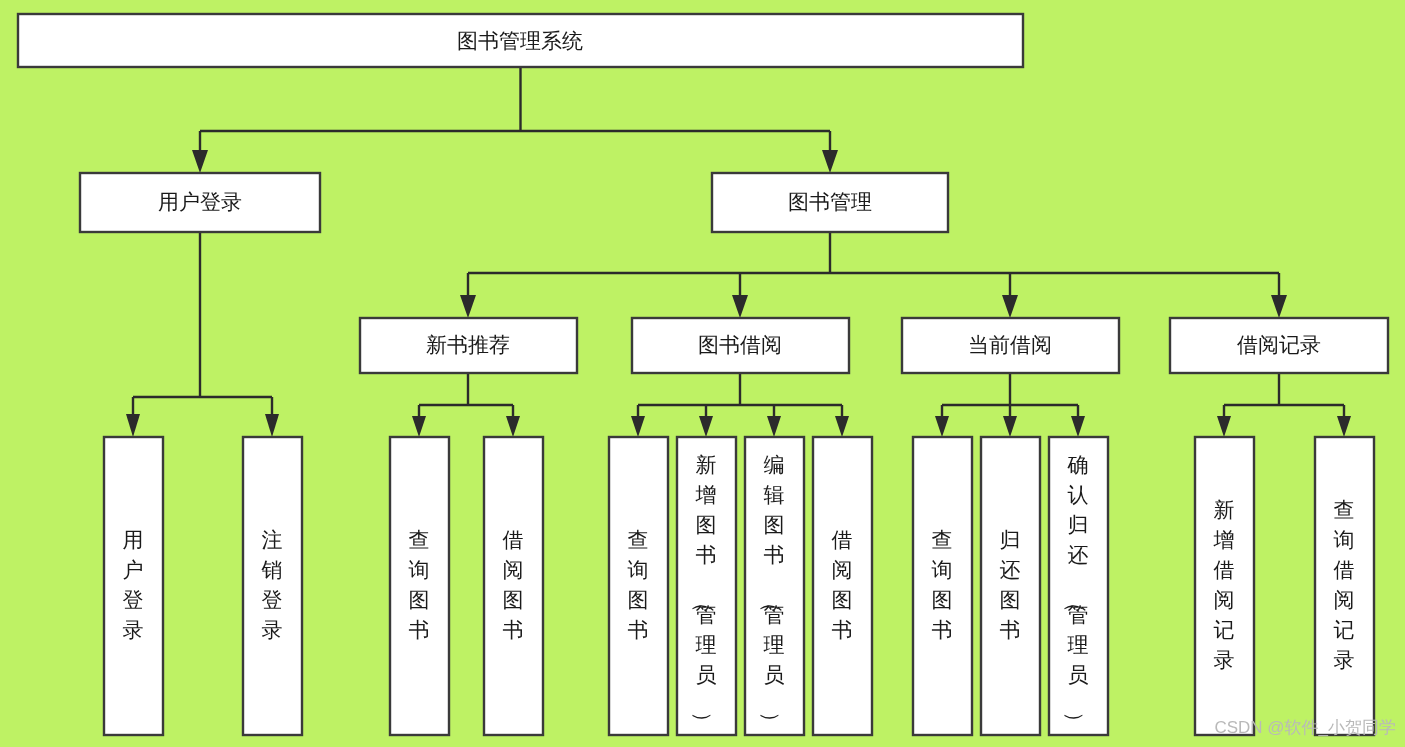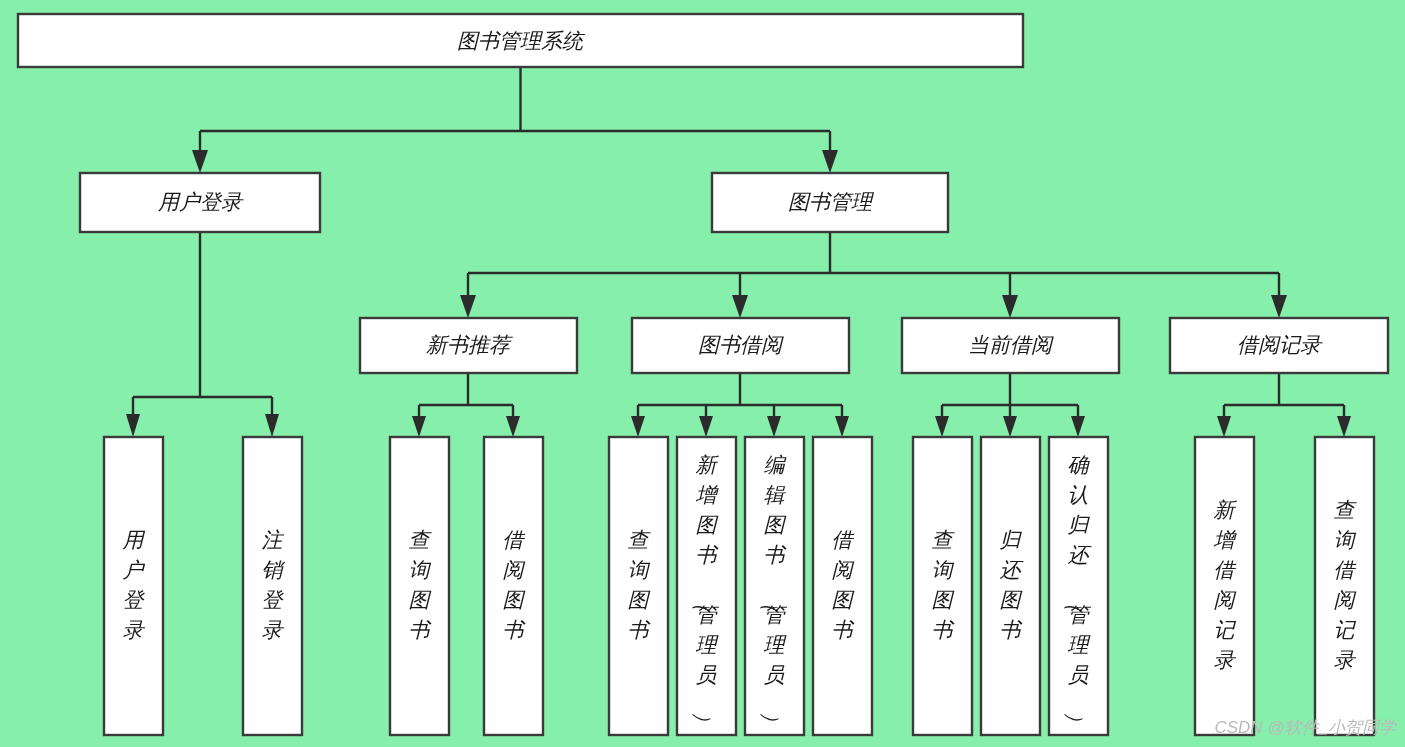--- a/index.html
+++ b/index.html
@@ -12,22 +12,21 @@
     width: 1405px;
     height: 747px;
     font-family: "Liberation Sans", "DejaVu Sans", sans-serif;
     overflow: hidden;
     position: relative;
   }
   #diagram-root {
     position: relative;
     width: 1405px;
     height: 747px;
-    background: #86efac;
-    font-style: italic;
+    background: #bef264;
   }
   svg#diagram-svg {
     position: absolute;
     top: 0;
     left: 0;
     width: 1405px;
     height: 747px;
     display: block;
   }
   .node-box {

